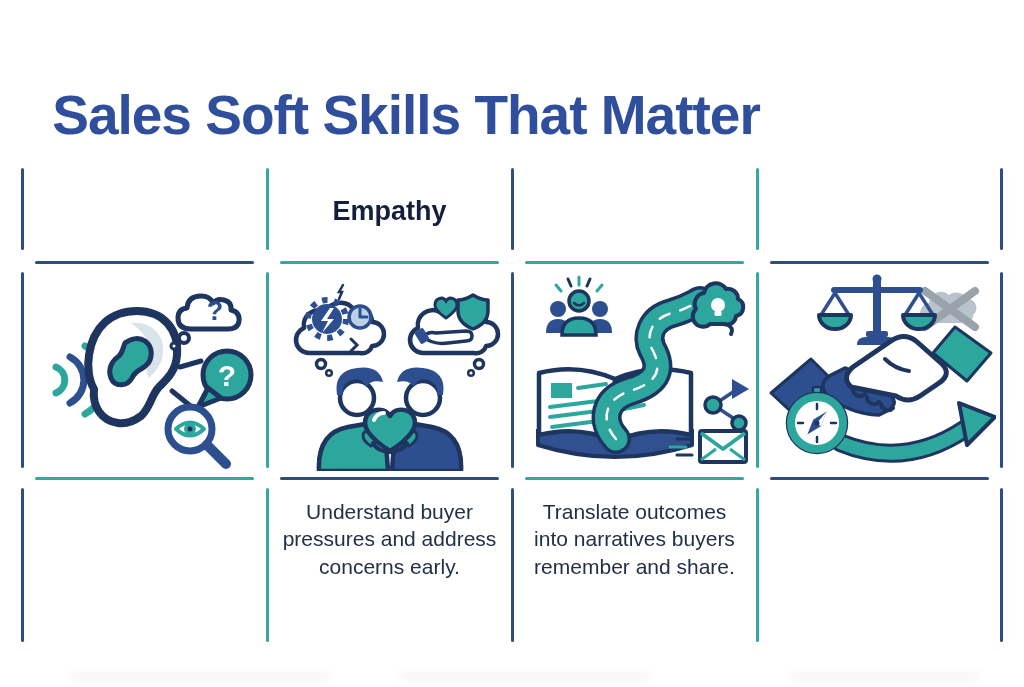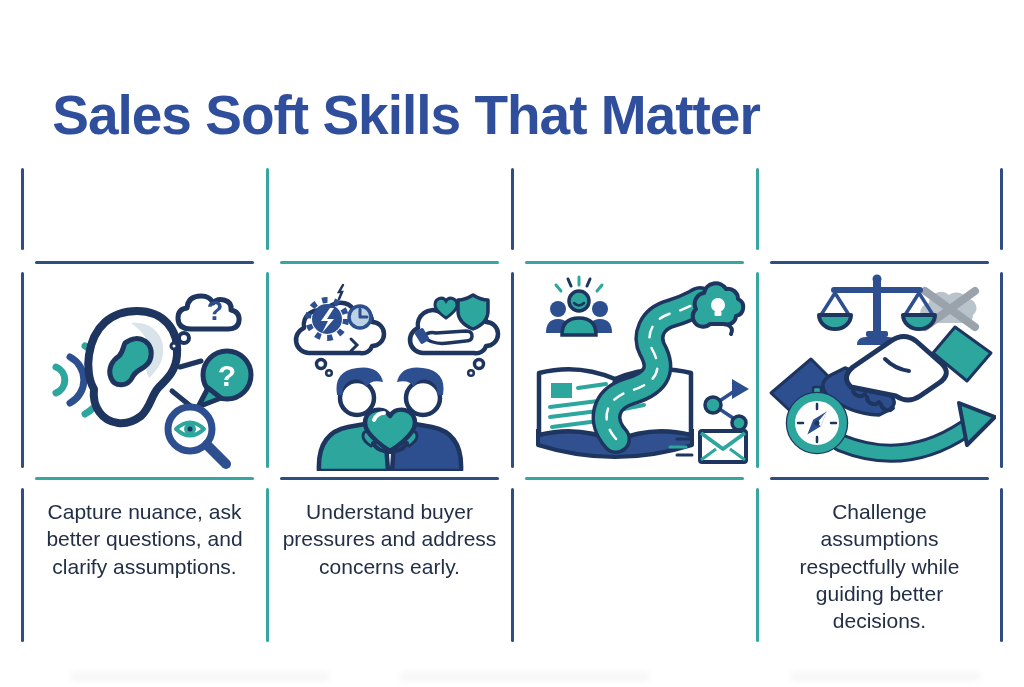--- a/index.html
+++ b/index.html
@@ -105,26 +105,24 @@
       <g>
         <circle cx="160" cy="158" r="22" fill="#ffffff" stroke="#2d4f8f" stroke-width="7"></circle>
         <path d="M177 174 L196 193" stroke="#2d4f8f" stroke-width="10" stroke-linecap="round"></path>
         <path d="M146 158 q14 -13 28 0 q-14 13 -28 0 z" fill="#ffffff" stroke="#2da69e" stroke-width="4" stroke-linejoin="round"></path>
         <circle cx="160" cy="158" r="6" fill="#2da69e"></circle>
         <circle cx="160" cy="158" r="2.5" fill="#1d355f"></circle>
       </g>
     </svg>
   </div>
   <div class="underline u-icon" style="background: rgb(53, 166, 160);"></div>
-  <div class="desc">
-      <p>Capture nuance, ask better questions, and clarify assumptions.</p>
-    </div>
 </div>
 
 <div class="col c1">
+  <div class="colheader">Empathy</div>
   <div class="underline u-head" style="background: rgb(53, 166, 160);"></div>
   <div class="iconbox">
     <svg width="232" height="200" viewBox="0 0 230 200">
 
       <g>
         <path d="M34 82 a13 13 0 0 1 -5-25 a15 15 0 0 1 22-16 a16 16 0 0 1 28-2 a13 13 0 0 1 18 12 a12 12 0 0 1 0 24 a10 10 0 0 1 -12 7 z" fill="#ffffff" stroke="#1d355f" stroke-width="4.5" stroke-linejoin="round"></path>
         <circle cx="52" cy="48" r="19" fill="none" stroke="#2d4f8f" stroke-width="6" stroke-dasharray="5.5 6.5"></circle>
         <circle cx="52" cy="48" r="15" fill="#2d4f8f"></circle>
         <path d="M55 37 l-9 13 h7 l-6 12 l12 -14 h-7 l7 -11 z" fill="#ffffff"></path>
         <circle cx="85" cy="46" r="11" fill="#bcd3e6" stroke="#2d4f8f" stroke-width="3.5"></circle>
@@ -231,20 +229,23 @@
         <path d="M157 168 H172" stroke="#1d355f" stroke-width="3" stroke-linecap="round"></path>
         <path d="M150 176 H166" stroke="#2da69e" stroke-width="3" stroke-linecap="round"></path>
         <path d="M157 184 H172" stroke="#1d355f" stroke-width="3" stroke-linecap="round"></path>
         <rect x="180" y="160" width="46" height="31" rx="2" fill="#ffffff" stroke="#1d355f" stroke-width="4"></rect>
         <path d="M181 162 l22 16 l22 -16" stroke="#2da69e" stroke-width="4" fill="none" stroke-linejoin="round"></path>
         <path d="M181 189 l15 -11 M225 189 l-15 -11" stroke="#2da69e" stroke-width="3" fill="none"></path>
       </g>
     </svg>
   </div>
   <div class="underline u-icon" style="background: rgb(53, 166, 160);"></div>
+  <div class="desc">
+      <p>Translate outcomes into narratives buyers remember and share.</p>
+    </div>
 </div>
 
 <div class="col c3">
   <div class="underline u-head" style="background: rgb(46, 77, 128);"></div>
   <div class="iconbox">
     <svg width="232" height="200" viewBox="0 0 230 200">
 
       <g transform="translate(186,28)">
         <path d="M-20 24 a10 10 0 0 1 -2 -20 a12 12 0 0 1 20 -8 a12 12 0 0 1 18 4 a9 9 0 0 1 6 16 a8 8 0 0 1 -6 8 z" fill="#b9c3cc"></path>
         <path d="M-26 -8 L24 28 M24 -8 L-26 28" stroke="#9aa3ac" stroke-width="8" stroke-linecap="round"></path>
@@ -293,20 +294,17 @@
         </g>
         <g transform="rotate(40)">
           <polygon points="0,-15 5,0 0,15 -5,0" fill="#2d4f8f"></polygon>
           <polygon points="0,-15 5,0 0,0" fill="#ffffff"></polygon>
         </g>
         <circle cx="0" cy="0" r="2.5" fill="#1d355f"></circle>
       </g>
     </svg>
   </div>
   <div class="underline u-icon" style="background: rgb(46, 77, 128);"></div>
-  <div class="desc">
-      <p>Challenge assumptions respectfully while guiding better decisions.</p>
-    </div>
 </div>
 
 <div class="smudge" style="left:70px;width:260px;"></div>
 <div class="smudge" style="left:400px;width:250px;"></div>
 <div class="smudge" style="left:790px;width:190px;"></div>
 
 </body></html>

